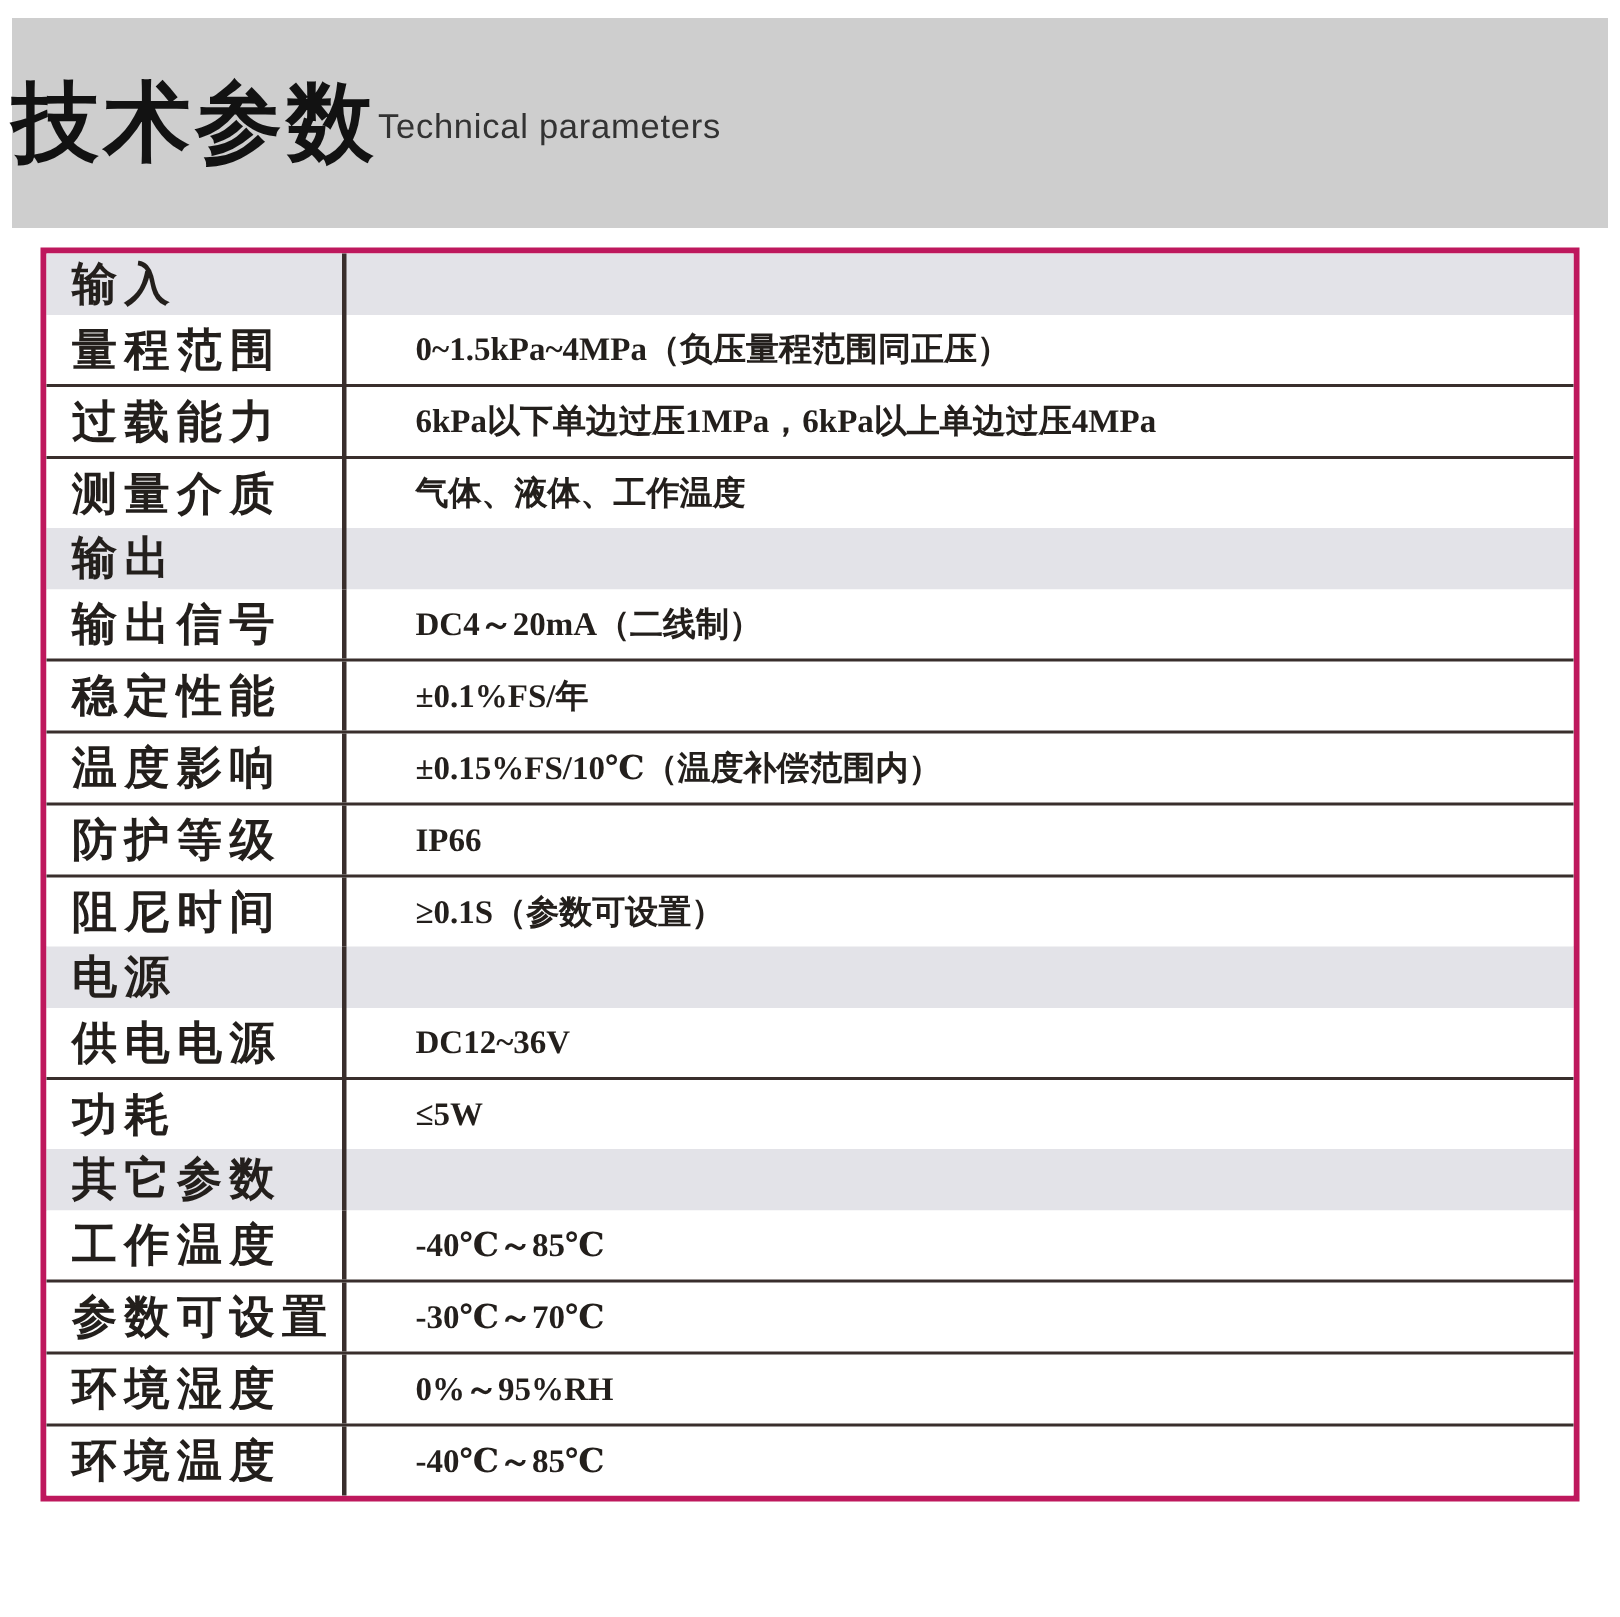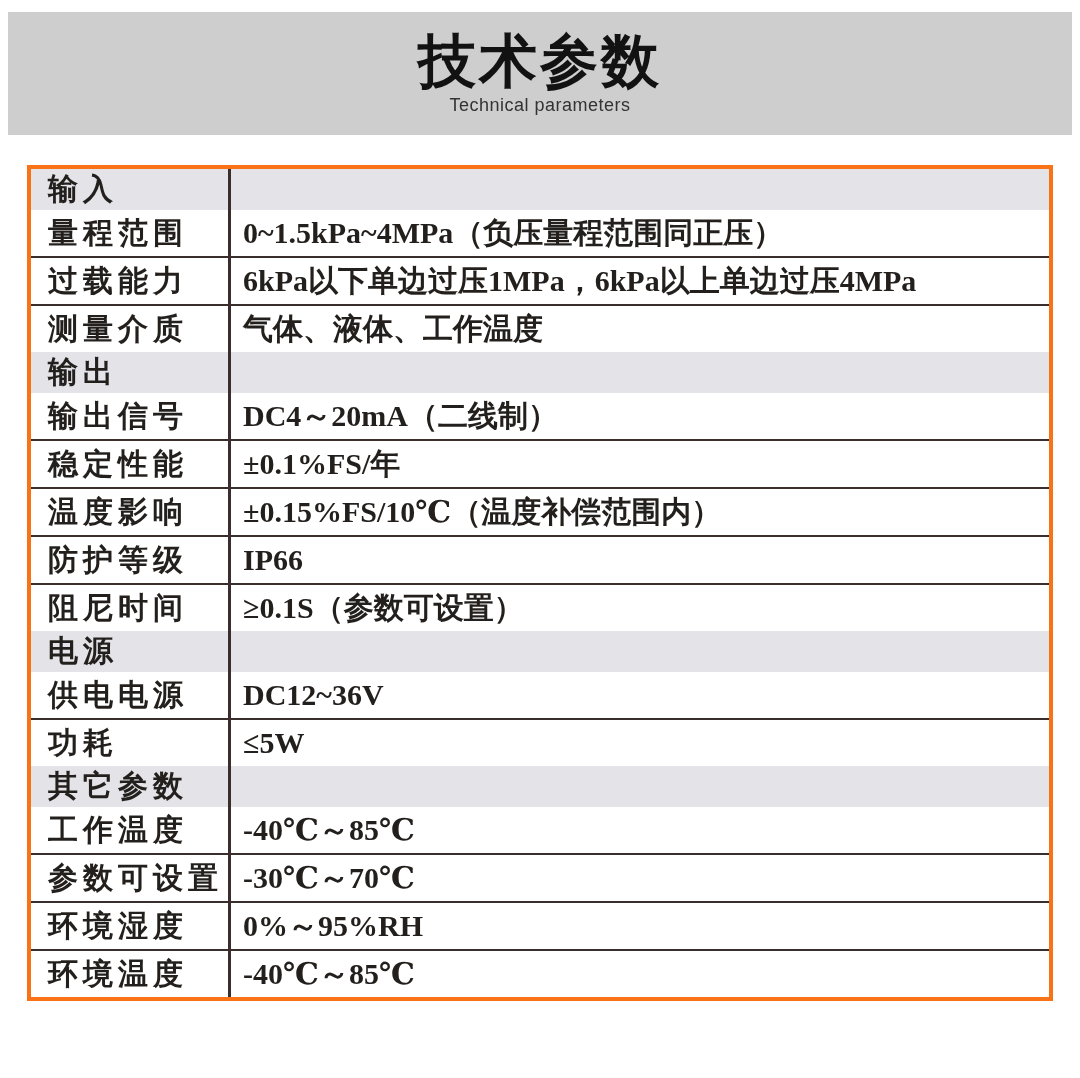--- a/index.html
+++ b/index.html
@@ -7,59 +7,59 @@
     width: 1080px; height: 1078px;
     background: #ffffff;
     font-family: "Liberation Serif", "DejaVu Serif", serif;
     color: #231f1c;
     overflow: hidden;
   }
   .page { position: relative; width: 1080px; height: 1078px; background: #ffffff; }
 
   
   .banner {
-    position: absolute; top: 12px; left: 8px; width: 1064px; height: 123px;
+    position: absolute; top: 12px; left: 8px; width: 1064px; height: 140px;
     background: #cecece;
-    display: flex; flex-direction: column; align-items: center; justify-content: center;
+    display: flex; flex-direction: row; align-items: center; 
   }
   .banner-title {
     font-family: "Liberation Sans", "DejaVu Sans", sans-serif;
     font-size: 58px; font-weight: bold; color: #121212;
     letter-spacing: 3px; line-height: 1.05;
   }
   .banner-subtitle {
     font-family: "Liberation Sans", "DejaVu Sans", sans-serif;
-    font-size: 18px; font-weight: 400; color: #333333;
+    font-size: 23px; font-weight: 400; color: #333333;
     margin-top: 4px; letter-spacing: 0.5px;
   }
 
   
   .spec-table {
     position: absolute; top: 165px; left: 27px; width: 1026px;
-    border: 4px solid #f97316;
+    border: 4px solid #be185d;
     box-sizing: border-box;
     background: #ffffff;
   }
   .row { display: flex; align-items: stretch; min-height: 46px; background: #ffffff; }
   .row.section { background: #e3e3e8; min-height: 39px; }
   .row.hline { border-top: 2px solid #392e2c; }
   .cell-label {
     width: 180px; flex: 0 0 180px;
     border-right: 3px solid #392e2c;
     display: flex; align-items: center;
     padding-left: 17px;
     font-size: 30px; font-weight: bold;
     letter-spacing: 5px;
     white-space: nowrap;
   }
   .cell-value {
     flex: 1 1 auto;
     display: flex; align-items: center;
-    padding-left: 12px; padding-right: 8px;
-    font-size: 30px; font-weight: bold;
+    padding-left: 46px; padding-right: 8px;
+    font-size: 22px; font-weight: bold;
     white-space: nowrap;
   }
 </style>
 </head>
 <body>
 
 <div class="page">
 
   <div class="banner">
     <div class="banner-title">技术参数</div>

